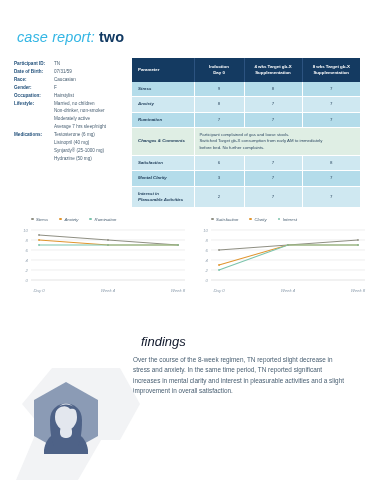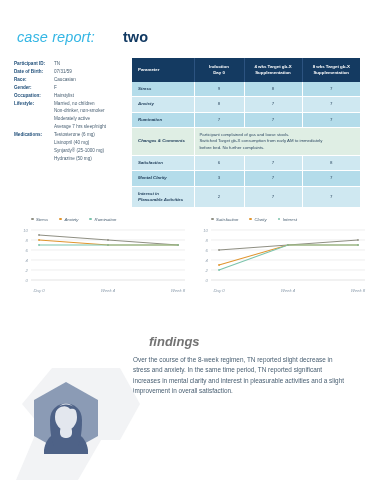--- a/index.html
+++ b/index.html
@@ -27,21 +27,20 @@
   }
   .report-title .rt-label {
     font-style: italic;
     color: #34b6e4;
     font-weight: 400;
     margin-top: 39px;
   }
   .report-title .rt-value {
     font-weight: bold;
     color: #123a63;
-    margin-left: 24px;
   }
 
   
   .participant-info {
     position: absolute;
     left: 14px;
     top: 60px;
     width: 125px;
     font-size: 4.6px;
     line-height: 7.9px;
@@ -171,23 +170,23 @@
   
   .findings {
     position: absolute;
     left: 133px;
     top: 334px;
     width: 215px;
   }
   .findings-title {
     font-size: 13px;
     font-style: italic;
-    color: #737373;
-    margin: 0 0 6px 16px;
-    font-weight: 700;
+    color: #0f172a;
+    margin: 0 0 6px 8px;
+    font-weight: 400;
   }
   .findings-body {
     font-size: 6.4px;
     line-height: 10.4px;
     color: #4a6073;
   }
 
   
   .avatar-wrap {
     position: absolute;

